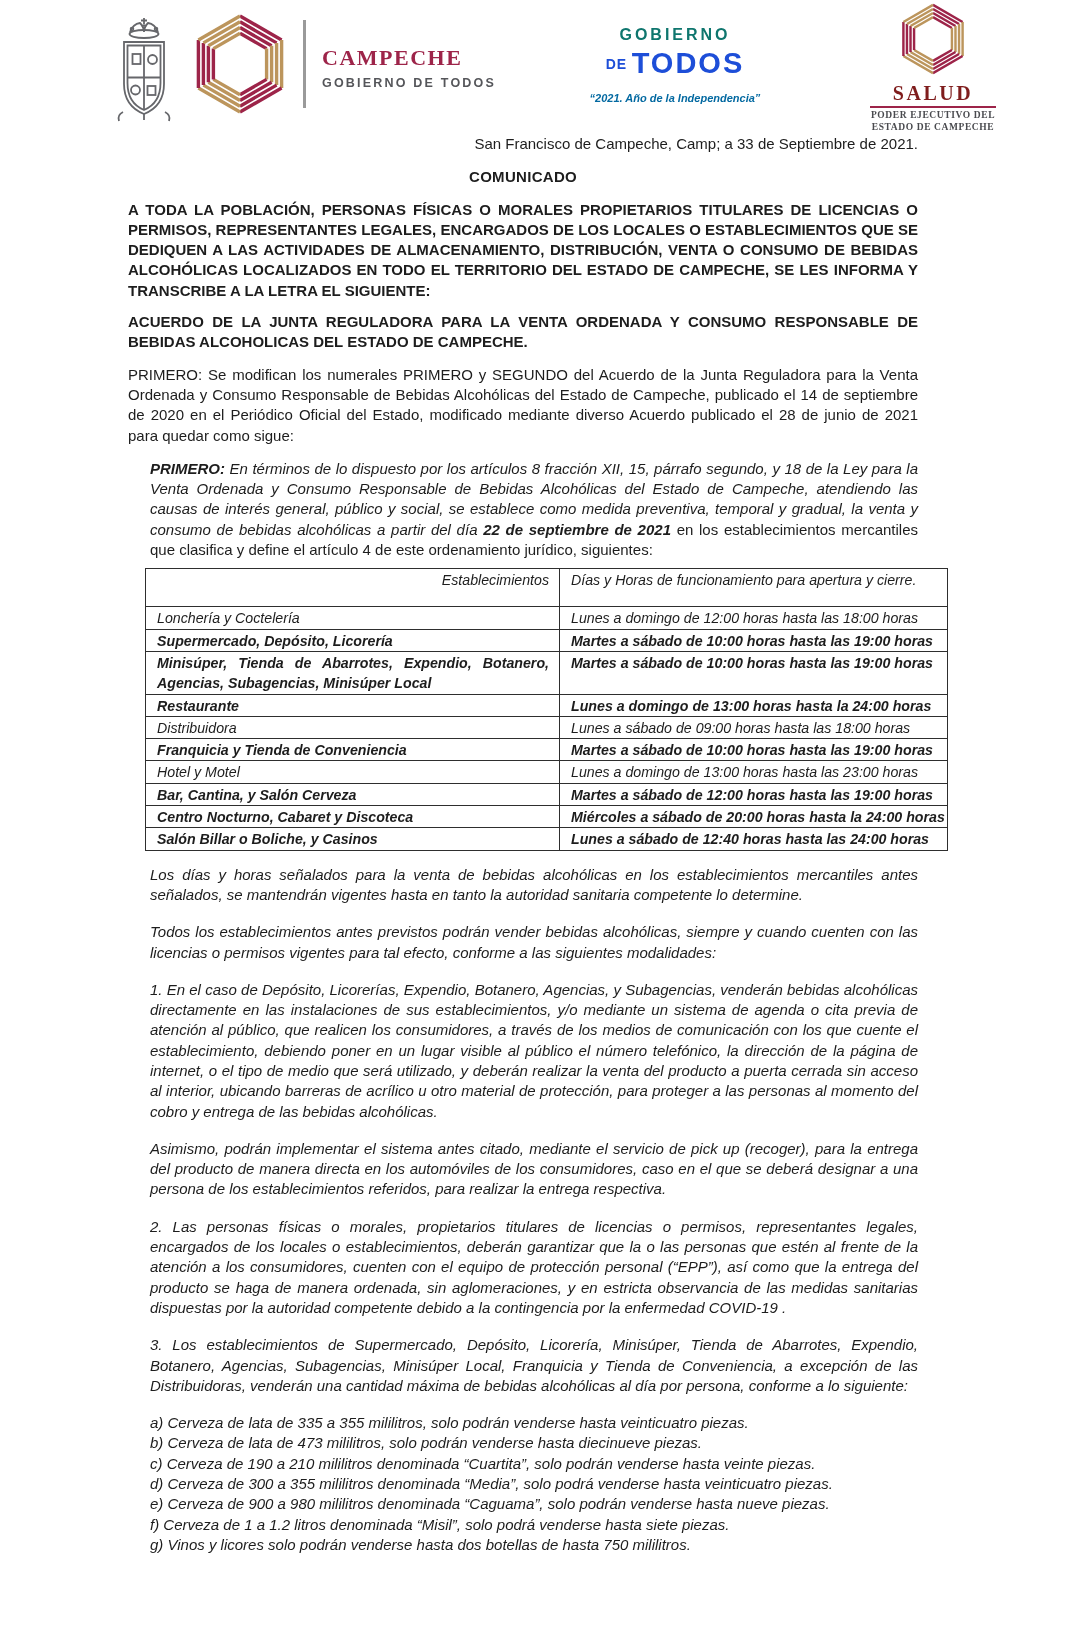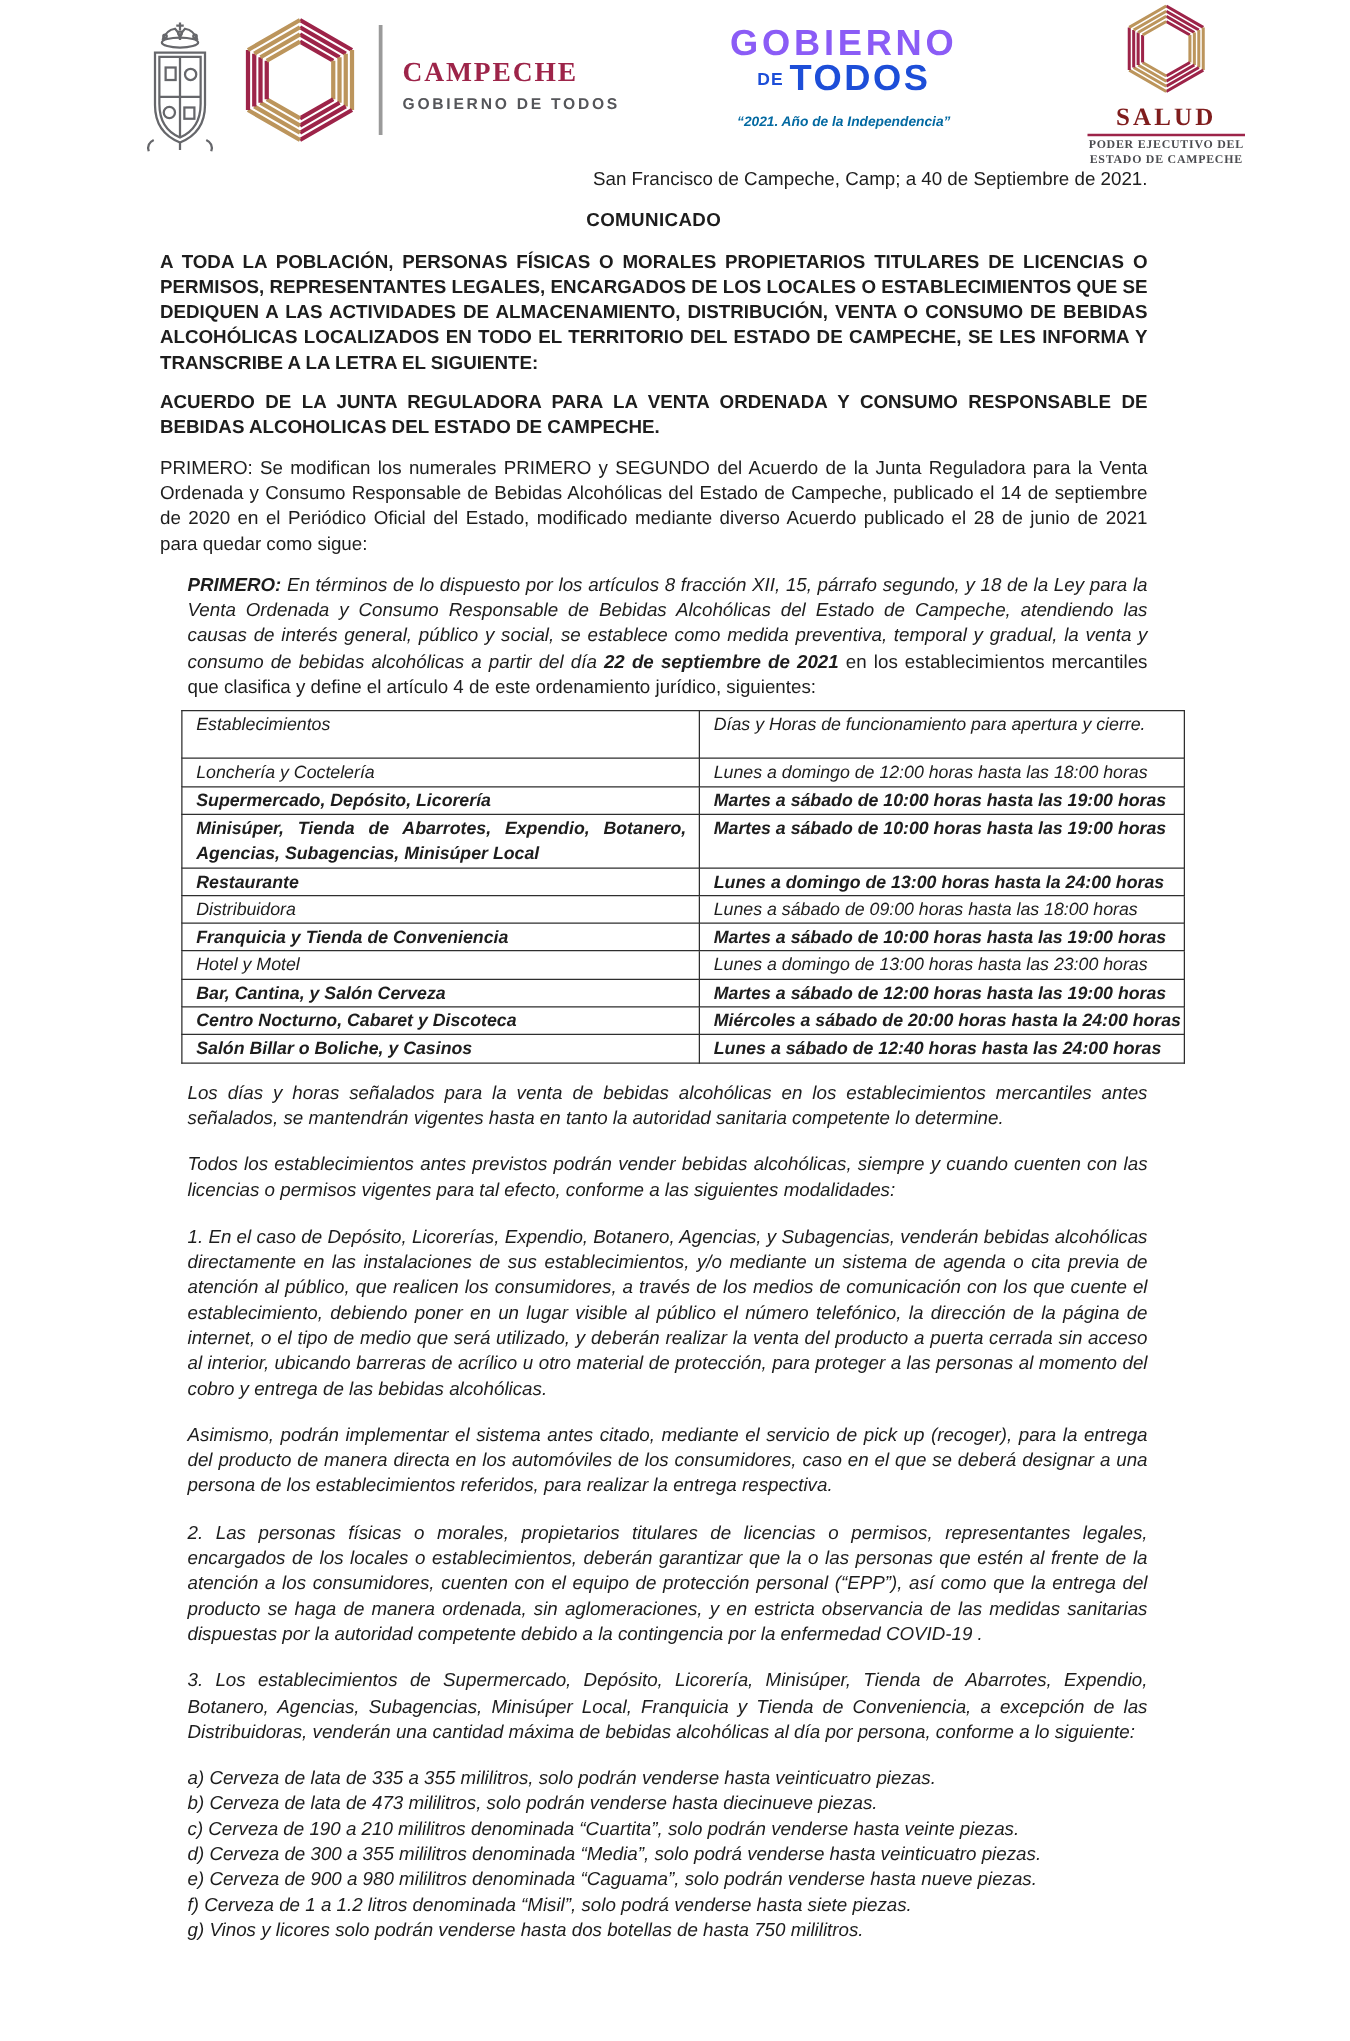--- a/index.html
+++ b/index.html
@@ -10,21 +10,21 @@
   }
   
   .header{position:relative; height:128px;}
   .escudo{position:absolute; left:115px; top:16px;}
   .hexlogo-campeche{position:absolute; left:190px; top:12px;}
   .hdr-divider{position:absolute; left:303px; top:20px; width:2.5px; height:88px; background:#9a9a9a;}
   .campeche-word{position:absolute; left:322px; top:42px; width:180px;}
   .campeche-title{font-family:"Liberation Serif", serif; font-weight:bold; font-size:22px; letter-spacing:1.5px; color:#9D2449; line-height:32px;}
   .campeche-sub{font-size:12.5px; font-weight:bold; letter-spacing:2.2px; color:#55565A; margin-top:2px;}
   .gob-block{position:absolute; left:560px; top:22px; width:230px; text-align:center;}
-  .gob-line1{font-size:29px; font-weight:bold; letter-spacing:3px; color:#8b5cf6; line-height:26px;}
+  .gob-line1{font-size:16px; font-weight:bold; letter-spacing:3px; color:#0f766e; line-height:26px;}
   .gob-line2{line-height:30px; color:#1d4ed8;}
   .gob-de{font-size:14px; font-weight:bold; letter-spacing:1px; vertical-align:4px;}
   .gob-todos{font-size:29px; font-weight:bold; letter-spacing:2px;}
   .gob-slogan{position:absolute; left:545px; top:92px; width:260px; text-align:center;
     font-size:11px; font-weight:bold; font-style:italic; color:#0369a1;}
   .salud-block{position:absolute; left:858px; top:2px; width:150px; text-align:center;}
   .salud-title{font-family:"Liberation Serif", serif; font-weight:bold; font-size:20px; letter-spacing:2.5px; color:#7f1d1d; margin-top:2px;}
   .salud-rule{width:126px; height:2px; background:#9D2449; margin:1px auto 2px auto;}
   .salud-sub{font-family:"Liberation Serif", serif; font-weight:bold; font-size:9.5px; letter-spacing:0.6px; color:#4A4B4F; line-height:11.5px;}
   
@@ -40,21 +40,21 @@
   .clause .seg-label{font-style:italic; font-weight:bold;}
   .clause .seg-body{font-style:italic;}
   .clause .seg-date{font-style:italic; font-weight:bold;}
   
   table.sched{border-collapse:collapse; table-layout:fixed; margin-left:17px; margin-top:8px; width:803px;}
   table.sched th, table.sched td{
     border:1.6px solid #2e2e2e; font-size:14.2px; font-style:italic;
     padding:1px 10px 0 11px; vertical-align:top; white-space:nowrap; overflow:visible;
   }
   table.sched th{font-weight:normal; height:36px;}
-  th.c1h{text-align:left; width:392px;}
+  th.c1h{text-align:right; width:392px;}
   th.c2h{text-align:left;}
   table.sched tbody td{height:18px;}
   tr.tall td{height:39px;}
   tr.two td{height:auto;}
   tr.two td:first-child{white-space:normal; text-align:justify;}
   tr.b td{font-weight:bold;}
   
   .after-table{margin-top:14px;}
   .gap{margin-top:17px;}
   .list{margin-top:17px;}
@@ -122,21 +122,21 @@
       </svg>
       <div class="salud-title">SALUD</div>
       <div class="salud-rule"></div>
       <div class="salud-sub">PODER EJECUTIVO DEL</div>
       <div class="salud-sub">ESTADO DE CAMPECHE</div>
     </div>
   </div>
 
   <div class="doc">
 
-    <div class="date-line">San Francisco de Campeche, Camp; a 40 de Septiembre de 2021.</div>
+    <div class="date-line">San Francisco de Campeche, Camp; a 33 de Septiembre de 2021.</div>
 
     <div class="doc-title">COMUNICADO</div>
 
     <div class="caps-par">A TODA LA POBLACIÓN, PERSONAS FÍSICAS O MORALES PROPIETARIOS TITULARES DE LICENCIAS O PERMISOS, REPRESENTANTES LEGALES, ENCARGADOS DE LOS LOCALES O ESTABLECIMIENTOS QUE SE DEDIQUEN A LAS ACTIVIDADES DE ALMACENAMIENTO, DISTRIBUCIÓN, VENTA O CONSUMO DE BEBIDAS ALCOHÓLICAS LOCALIZADOS EN TODO EL TERRITORIO DEL ESTADO DE CAMPECHE, SE LES INFORMA Y TRANSCRIBE A LA LETRA EL SIGUIENTE:</div>
 
     <div class="acuerdo-par">ACUERDO DE LA JUNTA REGULADORA PARA LA VENTA ORDENADA Y CONSUMO RESPONSABLE DE BEBIDAS ALCOHOLICAS DEL ESTADO DE CAMPECHE.</div>
 
     <div class="normal-par">PRIMERO: Se modifican los numerales PRIMERO y SEGUNDO del Acuerdo de la Junta Reguladora para la Venta Ordenada y Consumo Responsable de Bebidas Alcohólicas del Estado de Campeche, publicado el 14 de septiembre de 2020 en el Periódico Oficial del Estado, modificado mediante diverso Acuerdo publicado el 28 de junio de 2021 para quedar como sigue:</div>
 
     <div class="clause indent"><span class="seg-label">PRIMERO: </span><span class="seg-body">En términos de lo dispuesto por los artículos 8 fracción XII, 15, párrafo segundo, y 18 de la Ley para la Venta Ordenada y Consumo Responsable de Bebidas Alcohólicas del Estado de Campeche, atendiendo las causas de interés general, público y social, se establece como medida preventiva, temporal y gradual, la venta y consumo de bebidas alcohólicas a partir del día </span><span class="seg-date">22 de septiembre de 2021</span><span class="seg-tail"> en los establecimientos mercantiles que clasifica y define el artículo 4 de este ordenamiento jurídico, siguientes:</span></div>

